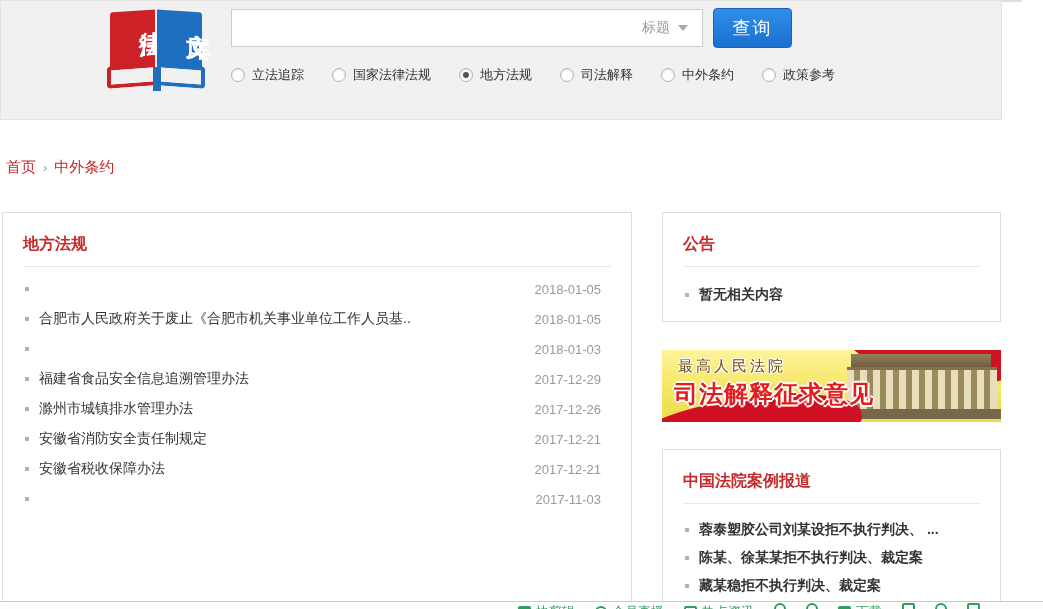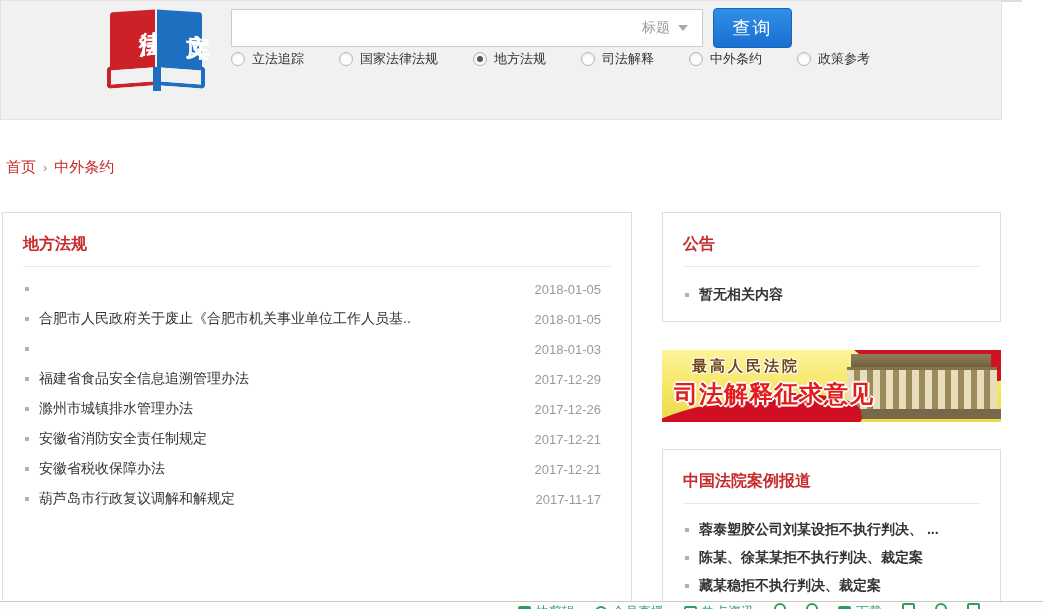--- a/index.html
+++ b/index.html
@@ -28,21 +28,21 @@
                 background:#fff; border:1px solid #ccc; display:flex; align-items:center; }
   .search-input { flex:1; border:none; outline:none; height:100%; font-size:14px; padding:0 10px; background:transparent; }
   .field-select { display:flex; align-items:center; gap:8px; padding:0 14px; color:#999; font-size:14px; cursor:pointer; }
   .caret-down { width:0; height:0; border-left:5px solid transparent; border-right:5px solid transparent; border-top:6px solid #a9a9a9; }
   .query-btn { position:absolute; left:712px; top:7px; width:79px; height:40px;
                background:linear-gradient(180deg,#2f8fe8 0%,#1a6fd0 100%);
                border:1px solid #1a62b8; border-radius:4px; color:#fff; font-size:18px;
                letter-spacing:2px; cursor:pointer; font-family:Liberation Serif, serif; }
 
   
-  .radio-row { position:absolute; left:230px; top:49px; display:flex; align-items:center; gap:35px; }
+  .radio-row { position:absolute; left:230px; top:65px; display:flex; align-items:center; gap:28px; }
   .radio-item { display:flex; align-items:center; gap:7px; font-size:13px; color:#333; cursor:pointer; }
   .radio-dot { width:14px; height:14px; border-radius:50%; background:#fdfdfd; border:1px solid #b5b5b5;
                box-shadow:inset 0 1px 2px rgba(0,0,0,.12); position:relative; }
   .radio-dot.checked::after { content:""; position:absolute; left:3px; top:3px; width:6px; height:6px;
                border-radius:50%; background:#555; }
 
   
   .breadcrumb { position:absolute; left:6px; top:158px; font-size:15px; color:#c62b2b; display:flex; align-items:center; gap:7px; }
   .crumb { color:#c62b2b; cursor:pointer; }
   .crumb-sep { color:#999; font-size:13px; }
@@ -69,21 +69,21 @@
             background:linear-gradient(180deg,#fdf49b 0%,#f5e562 55%,#eadb4e 100%); }
   .ribbon-tr { position:absolute; right:-36px; top:-44px; width:190px; height:74px; background:#ce1322; transform:rotate(14deg); border-radius:0 0 60% 30%; }
   .ribbon-bl { position:absolute; left:-30px; bottom:-34px; width:230px; height:58px; background:#d01022; transform:rotate(-9deg); border-radius:50% 60% 40% 50%; }
   .ribbon-bl2{ position:absolute; left:-40px; bottom:-44px; width:200px; height:52px; background:#a50d1a; transform:rotate(-14deg); border-radius:50%; }
   .building { position:absolute; right:0; top:4px; width:158px; height:68px; }
   .roof  { width:140px; height:13px; margin-left:8px; background:linear-gradient(180deg,#93805a,#6e5f3d); }
   .cols  { width:150px; height:42px; margin-left:4px;
            background:repeating-linear-gradient(90deg,#e9debb 0 7px,#9b8a5c 7px 13px); border-top:3px solid #84734b; }
   .basef { width:158px; height:10px; background:#77684а; background:#77684a; }
   .banner-text { position:absolute; left:0; top:0; z-index:5; }
-  .banner-line1 { margin:7px 0 0 30px; font-size:15px; font-weight:bold; color:#6e4714; letter-spacing:3px;
+  .banner-line1 { margin:7px 0 0 16px; font-size:15px; font-weight:normal; color:#6e4714; letter-spacing:3px;
         text-shadow:-1px -1px 0 #fff,1px -1px 0 #fff,-1px 1px 0 #fff,1px 1px 0 #fff; }
   .banner-line2 { margin:2px 0 0 12px; font-size:24px; font-weight:bold; color:#e31c1c; letter-spacing:1px;
         text-shadow:-2px 0 0 #fff,2px 0 0 #fff,0 -2px 0 #fff,0 2px 0 #fff,1px 1px 0 #fff; }
 
   
   .bottom-bar { position:absolute; left:0; bottom:0; width:1043px; height:8px; background:#fdfdfd;
                 border-top:1px solid #c9c9c9; overflow:hidden; }
   .bottom-inner { display:flex; align-items:flex-start; gap:20px; padding-left:518px; padding-top:1px; }
   .tb-item { display:flex; align-items:center; gap:5px; font-size:13px; color:#2ba05a; white-space:nowrap; cursor:pointer; }
   .tb-ic-sq { width:13px; height:13px; background:#2ba05a; border-radius:2px; color:#fff; font-size:8px; line-height:13px; text-align:center; }
@@ -184,22 +184,21 @@
           <span class="doc-title">安徽省消防安全责任制规定</span>
           <span class="doc-date">2017-12-21</span>
         </li>
       <li>
           <span class="bullet"></span>
           <span class="doc-title">安徽省税收保障办法</span>
           <span class="doc-date">2017-12-21</span>
         </li>
       <li>
           <span class="bullet"></span>
-          <span class="doc-title">葫芦岛市行政复议调解和解规定</span>
-          <span class="doc-date">2017-11-17</span>
+          <span class="doc-date">2017-11-03</span>
         </li>
     </ul>
   </div>
 
   <div class="panel panel-notice">
     <h2>公告</h2>
     <div class="divider"></div>
     <ul class="simple-list">
       <li>
           <span class="bullet"></span>

